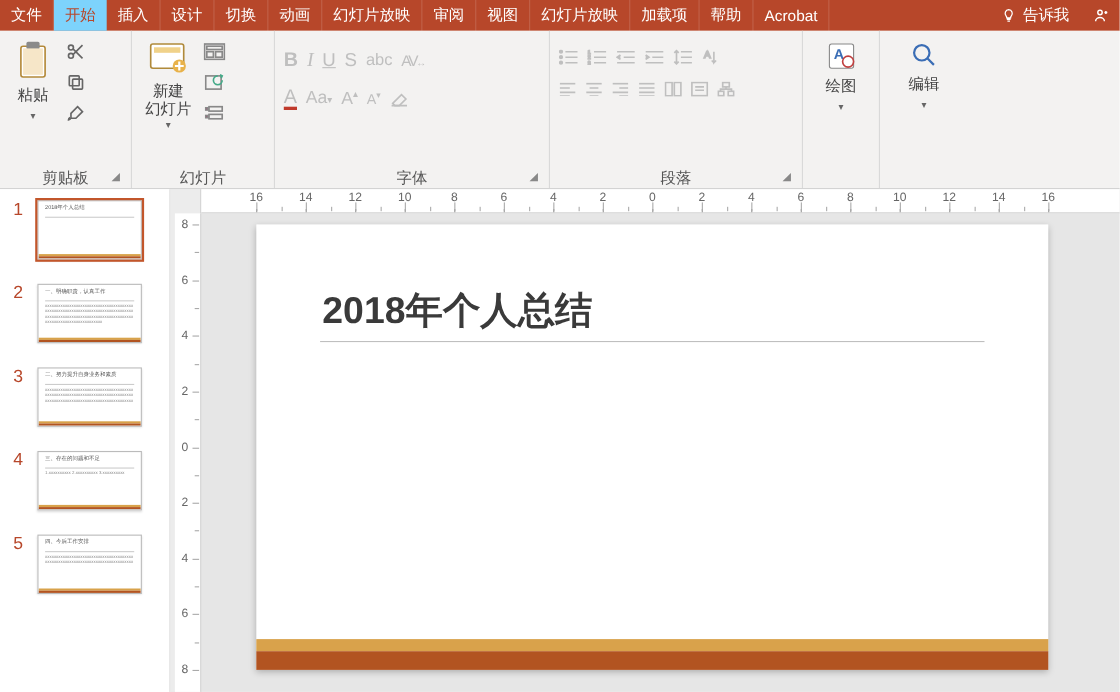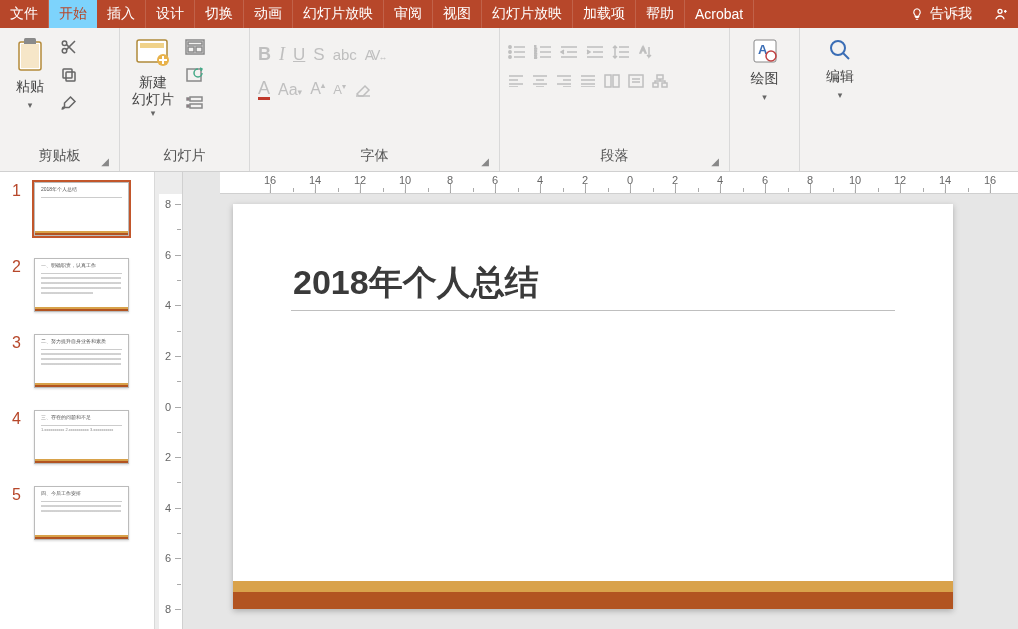--- a/index.html
+++ b/index.html
@@ -10,21 +10,21 @@
 .tabstrip .tab { padding: 0 10px; display: flex; align-items: center; cursor: pointer; border-right: 1px solid rgba(255,255,255,0.15); }
 .tabstrip .tab.active { background: #7dd3fc; color: #B7472A; border-right: none; }
 .tabstrip .spacer { flex: 1; }
 .tabstrip .tellme { display:flex; align-items:center; gap:6px; padding:0 10px; font-size:14px; }
 .tabstrip .share { padding:0 10px; display:flex; align-items:center; }
 
 
 .ribbon { height: 144px; background: #F3F2F1; border-bottom: 1px solid #d0d0d0; display:flex; }
 .group { border-right:1px solid #d9d9d9; padding:6px 8px 0 8px; display:flex; flex-direction:column; }
 .group-body { flex:1; display:flex; align-items:flex-start; gap:6px; }
-.group-label { height:24px; display:flex; align-items:flex-start; justify-content:center; font-size:14px; color:#555; position:relative; }
+.group-label { height:24px; display:flex; align-items:flex-end; justify-content:center; font-size:14px; color:#555; position:relative; }
 .group-label .launcher { position:absolute; right:2px; bottom:4px; font-size:10px; color:#888; }
 
 .bigbtn { display:flex; flex-direction:column; align-items:center; justify-content:flex-start; padding:2px 4px; gap:4px; color:#444; font-size:14px; cursor:pointer; min-width:44px; }
 .bigbtn .biglabel { text-align:center; line-height:1.2; }
 .bigbtn .dd { font-size:9px; color:#666; }
 
 .smallcol { display:flex; flex-direction:column; gap:6px; padding-top:2px; }
 .smallbtn { width:22px; height:22px; display:flex; align-items:center; justify-content:center; color:#666; cursor:pointer; }
 
 .disabled { color:#bfbfbf !important; fill:#bfbfbf !important; }
@@ -42,21 +42,21 @@
 .thumb.selected { outline:2px solid #C2562B; outline-offset:0; }
 .thumb .t-title { position:absolute; left:6px; top:4px; font-size:5px; color:#555; line-height:1.1; max-width:82px; }
 .thumb .t-line { position:absolute; left:6px; right:6px; top:14px; height:1px; background:#ccc; }
 .thumb .t-bar { position:absolute; left:0; right:0; bottom:0; height:4px; }
 .thumb .t-bar::before{content:"";position:absolute;left:0;right:0;top:0;height:2px;background:#d8a24a;}
 .thumb .t-bar::after{content:"";position:absolute;left:0;right:0;bottom:0;height:2px;background:#b25421;}
 .thumb .t-body { position:absolute; left:6px; right:6px; top:16px; font-size:4px; color:#888; line-height:1.25; word-break:break-all;}
 
 .editor { flex:1; position:relative; background:#E6E6E6; }
 .vruler-bg { position:absolute; left:0; top:0; bottom:0; width:28px; background:#ECECEC; border-right:1px solid #d0d0d0; }
-.hruler { position:absolute; left:28px; right:0; top:0; height:22px; background:#fff; border-bottom:1px solid #d0d0d0; overflow:hidden;margin-left:37px; }
+.hruler { position:absolute; left:28px; right:0; top:0; height:22px; background:#fff; border-bottom:1px solid #d0d0d0; overflow:hidden; }
 .vruler { position:absolute; left:4px; top:22px; bottom:0; width:24px; background:#fff; border-right:1px solid #d0d0d0; overflow:hidden; }
 .hruler-inner { position:absolute; left:0; top:0; height:22px; display:flex; align-items:center; }
 .vruler-inner { position:absolute; top:0; left:0; width:24px; }
 
 .tick { font-size:11px; color:#666; }
 .htick { position:absolute; top:2px; transform:translateX(-50%); }
 .htick::after{content:"";position:absolute;left:50%;top:16px;width:1px;height:4px;background:#999;}
 .hmark { position:absolute; top:12px; width:1px; height:8px; background:#aaa; }
 .hmark.small { top:16px; height:4px; }
 

